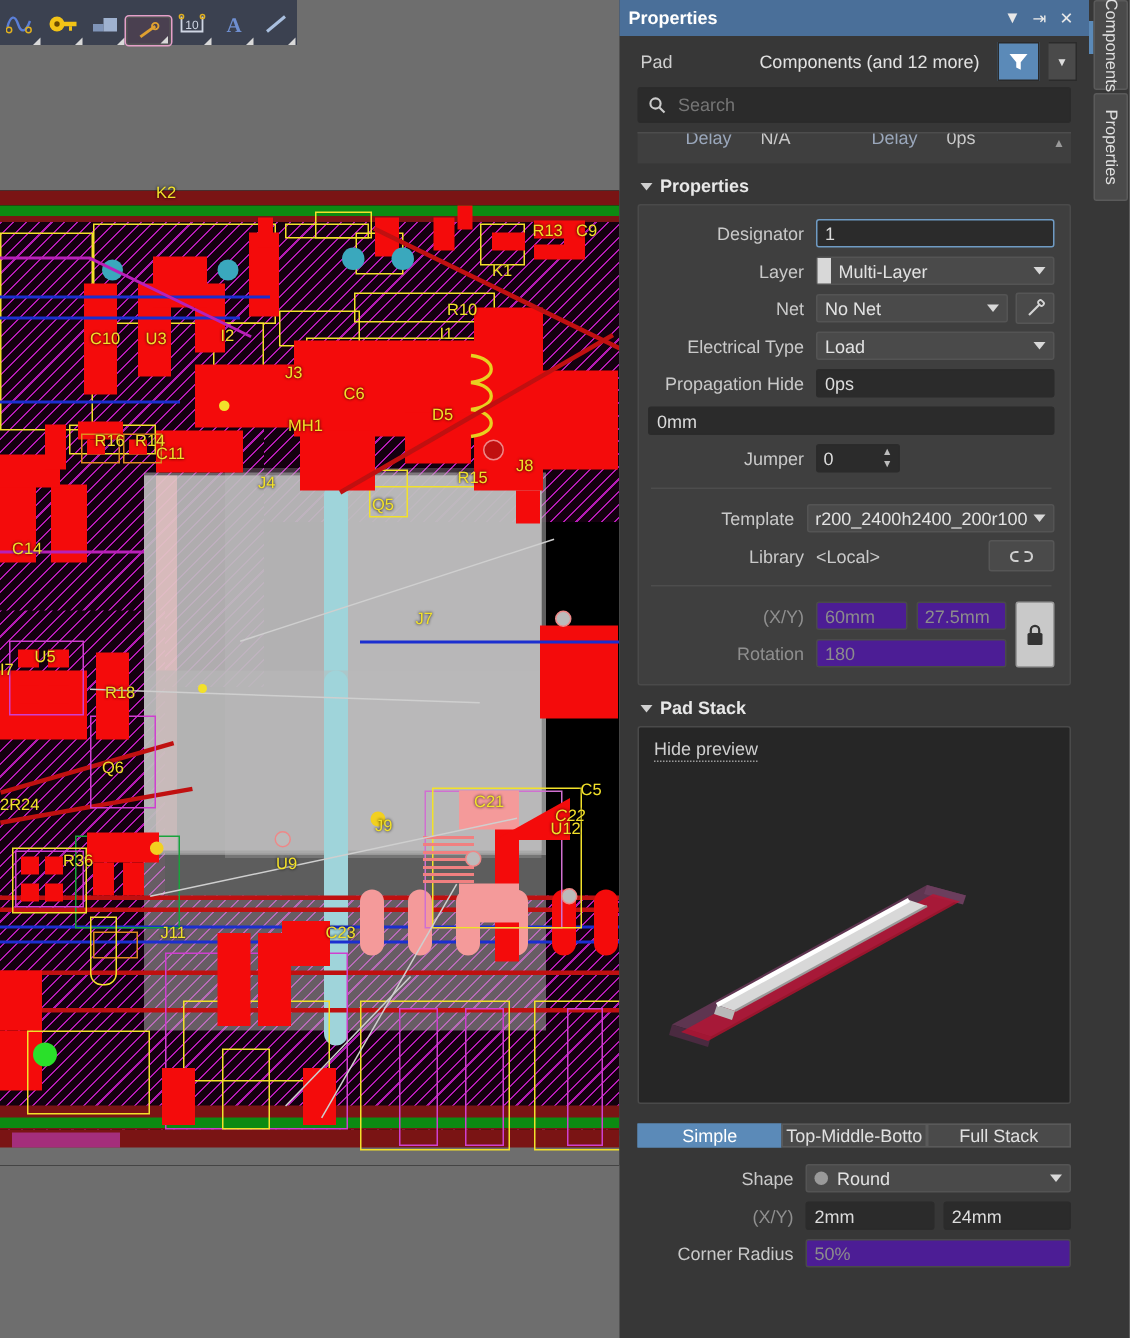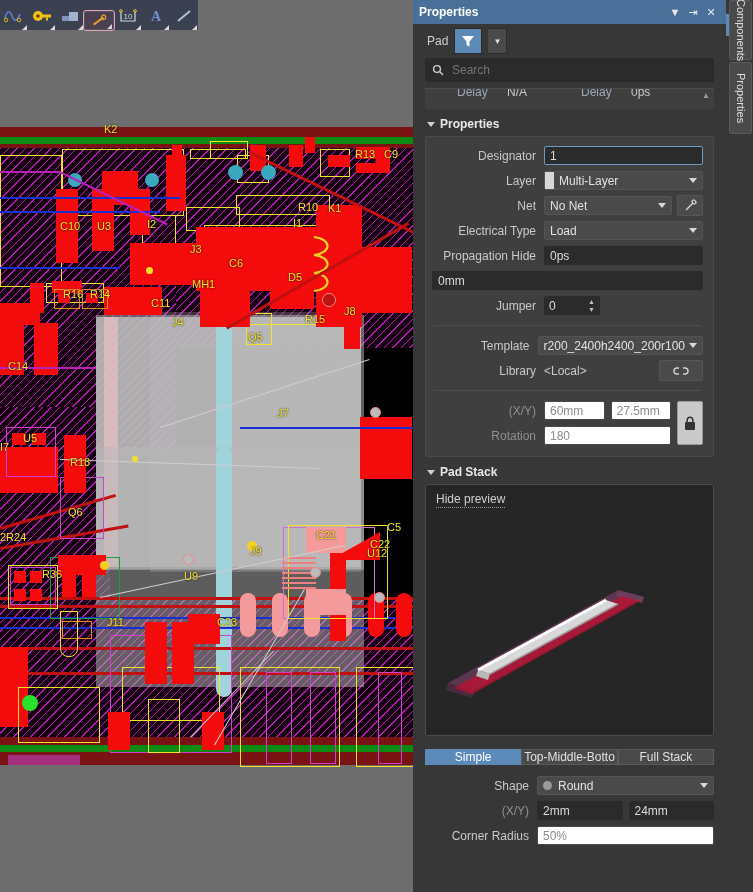--- a/index.html
+++ b/index.html
@@ -73,21 +73,21 @@
        border-top:5px solid #d0d0d0;}
 
   .grp{margin:0 12px;background:#3f3f3f;border:1px solid #4a4a4a;border-radius:2px;padding:6px 10px 8px 6px;}
   .frow{display:flex;align-items:center;height:25px;gap:8px;}
   .flabel{width:104px;text-align:right;color:#c9c9c9;font-size:12px;}
   .flabel.dim{color:#8f8f8f;}
   .fctl{flex:1;display:flex;align-items:center;gap:5px;}
   .inp{flex:1;height:19px;background:#2b2b2b;border:1px solid #2b2b2b;border-radius:2px;
        color:#dcdcdc;font-size:12px;padding:0 5px;display:flex;align-items:center;box-sizing:border-box;}
   .inp.focus{border-color:#6f9bc4;}
-  .inp.ro{background:#ffffff;border-color:#4a4a4a;color:#8c8c8c;}
+  .inp.ro{background:#4c1d95;border-color:#4a4a4a;color:#8c8c8c;}
   .sel{flex:1;height:19px;background:#4a4a4a;border:1px solid #545454;border-radius:2px;
        color:#e2e2e2;font-size:12px;padding:0 5px;display:flex;align-items:center;box-sizing:border-box;}
   .sel .cap{flex:1;overflow:hidden;white-space:nowrap;}
   .caret{width:0;height:0;border-left:4px solid transparent;border-right:4px solid transparent;
          border-top:5px solid #d8d8d8;margin-left:4px;}
   .layerswatch{width:9px;height:17px;background:#d8d8d8;margin:0 5px 0 0;}
   .iconbtn{width:24px;height:19px;background:#4a4a4a;border:1px solid #565656;border-radius:2px;
            display:flex;align-items:center;justify-content:center;color:#d4d4d4;}
   .spin{width:56px;height:19px;background:#2b2b2b;border:1px solid #2b2b2b;border-radius:2px;
         color:#dcdcdc;font-size:12px;padding:0 4px;display:flex;align-items:center;box-sizing:border-box;}
@@ -363,64 +363,65 @@
       <div class="via" style="left:183px;top:427px;width:9px;height:9px;background:#bbb;"></div>
     </div>
 
     <div id="labels">
         <div class="lbl" style="left: 104px; top: 123px;">K2</div>
         <div class="lbl" style="left: 355px; top: 148px;">R13</div>
         <div class="lbl" style="left: 384px; top: 148px;">C9</div>
         <div class="lbl" style="left: 60px; top: 220px;">C10</div>
         <div class="lbl" style="left: 97px; top: 220px;">U3</div>
         <div class="lbl" style="left: 147px; top: 218px;">I2</div>
-        <div class="lbl" style="left: 293px; top: 202px; padding-left: 35px;">K1</div>
+        <div class="lbl" style="left: 293px; top: 175px; padding-left: 35px;">K1</div>
         <div class="lbl" style="left: 298px; top: 201px;">R10</div>
         <div class="lbl" style="left: 293px; top: 217px;">I1</div>
         <div class="lbl" style="left: 190px; top: 243px;">J3</div>
         <div class="lbl" style="left: 229px; top: 257px;">C6</div>
         <div class="lbl" style="left: 288px; top: 271px;">D5</div>
         <div class="lbl" style="left: 63px; top: 288px;">R16</div>
         <div class="lbl" style="left: 90px; top: 288px;">R14</div>
         <div class="lbl" style="left: 192px; top: 278px;">MH1</div>
-        <div class="lbl" style="left: 104px; top: 297px; padding-left: 47px;">C11</div>
+        <div class="lbl" style="left: 104px; top: 297px;">C11</div>
         <div class="lbl" style="left: 305px; top: 313px;">R15</div>
         <div class="lbl" style="left: 344px; top: 305px;">J8</div>
         <div class="lbl" style="left: 172px; top: 316px;">J4</div>
         <div class="lbl" style="left: 248px; top: 331px;">Q5</div>
         <div class="lbl" style="left: 8px; top: 360px;">C14</div>
         <div class="lbl" style="left: 23px; top: 432px;">U5</div>
         <div class="lbl" style="left: 0px; top: 441px;">I7</div>
         <div class="lbl" style="left: 70px; top: 456px;">R18</div>
         <div class="lbl" style="left: 277px; top: 407px;">J7</div>
         <div class="lbl" style="left: 68px; top: 506px;">Q6</div>
         <div class="lbl" style="left: 0px; top: 531px;">2R24</div>
         <div class="lbl" style="left: 42px; top: 568px;">R36</div>
         <div class="lbl" style="left: 250px; top: 545px;">J9</div>
         <div class="lbl" style="left: 316px; top: 529px;">C21</div>
         <div class="lbl" style="left: 387px; top: 521px;">C5</div>
-        <div class="lbl" style="left: 370px; top: 538px;">C22</div>
+        <div class="lbl" style="left: 370px; top: 538px; font-style: italic;">C22</div>
         <div class="lbl" style="left: 367px; top: 547px;">U12</div>
         <div class="lbl" style="left: 184px; top: 570px;">U9</div>
         <div class="lbl" style="left: 107px; top: 616px;">J11</div>
         <div class="lbl" style="left: 217px; top: 616px;">C23</div>
       </div>
   </div>
 
   <div id="panel">
 
     <div id="panel-title">
       <div class="t">Properties</div>
       <div class="tbtn">▼</div>
       <div class="tbtn">⇥</div>
       <div class="tbtn">✕</div>
     </div>
 
     <div class="objrow">
       <div class="kind">Pad</div>
+      <div class="scope">Components (and 12 more)</div>
       <div class="filt">
         <svg width="14" height="14" viewBox="0 0 14 14">
           <polygon points="1,2 13,2 8.5,7.5 8.5,12.5 5.5,11 5.5,7.5" fill="#ffffff"></polygon>
         </svg>
       </div>
       <div class="filtdd">▼</div>
     </div>
 
     <div class="searchwrap">
       <svg width="12" height="12" viewBox="0 0 12 12">

